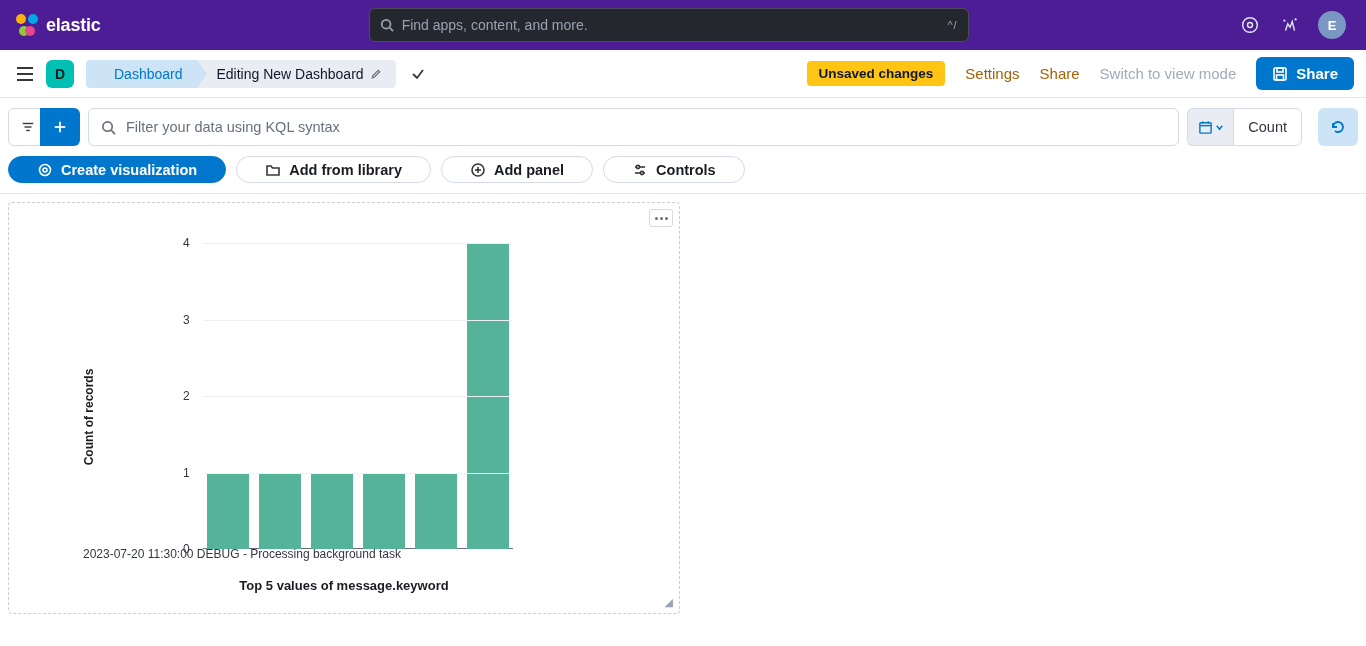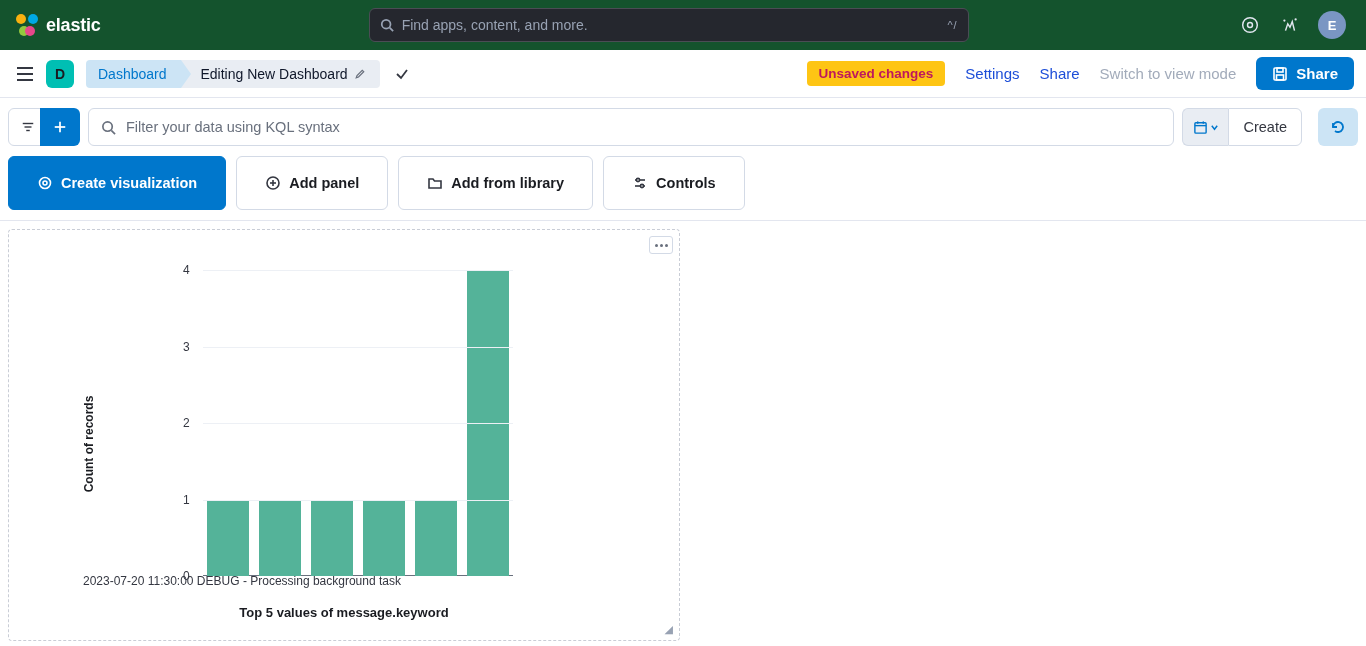--- a/index.html
+++ b/index.html
@@ -1,18 +1,18 @@
 <!DOCTYPE html>
 <html><head>
 <meta charset="utf-8">
 <style>
   * { box-sizing: border-box; margin: 0; padding: 0; }
   html, body { width: 1366px; height: 646px; font-family: -apple-system, BlinkMacSystemFont, "Segoe UI", Helvetica, Arial, sans-serif; background: #fff; color: #1a1c21; }
   
-  .topbar { height: 50px; background: #14532d; display: flex; align-items: center; padding: 0 8px; gap: 8px; }
+  .topbar { height: 50px; background: #4c1d95; display: flex; align-items: center; padding: 0 8px; gap: 8px; }
   .logo-wrap { display: flex; align-items: center; gap: 8px; padding-left: 8px; }
   .logo-cluster { width: 22px; height: 22px; position: relative; }
   .logo-cluster span { position: absolute; border-radius: 50%; }
   .lc1 { width: 10px; height: 10px; background: #f9b110; top: 0; left: 0; }
   .lc2 { width: 10px; height: 10px; background: #00a9e5; top: 0; right: 0; }
   .lc3 { width: 10px; height: 10px; background: #93c83e; bottom: 0; left: 3px; }
   .lc4 { width: 10px; height: 10px; background: #e7478b; bottom: 0; right: 3px; }
   .logo-text { color: #fff; font-weight: 700; font-size: 18px; letter-spacing: -0.2px; }
   .search-wrap { flex: 0 0 auto; margin-left: 260px; width: 600px; }
   .search-box { height: 34px; border: 1px solid #4a4d55; border-radius: 6px; background: #25272e; display: flex; align-items: center; padding: 0 10px; gap: 8px; color: #98a2b3; }
@@ -22,47 +22,47 @@
   .topbar-right { margin-left: auto; display: flex; align-items: center; gap: 16px; padding-right: 12px; }
   .topbar-right .icon-btn { width: 24px; height: 24px; display: flex; align-items: center; justify-content: center; color: #e0e5ee; cursor: pointer; }
   .avatar { width: 28px; height: 28px; border-radius: 50%; background: #7a96c3; color: #fff; display: flex; align-items: center; justify-content: center; font-size: 13px; font-weight: 600; }
 
   
   .crumbbar { height: 48px; border-bottom: 1px solid #e3e6ef; display: flex; align-items: center; padding: 0 12px; gap: 8px; }
   .hamburger { width: 26px; height: 26px; display: flex; align-items: center; justify-content: center; cursor: pointer; }
   .space-badge { width: 28px; height: 28px; border-radius: 6px; background: #00bfb3; color: #1a1c21; font-weight: 700; display: flex; align-items: center; justify-content: center; font-size: 14px; }
   .crumbs { display: flex; align-items: center; margin-left: 4px; }
   .crumb { position: relative; height: 28px; display: flex; align-items: center; padding: 0 14px 0 18px; font-size: 14px; }
-  .crumb-first { background: #cce4f5; color: #07c; border-radius: 4px 0 0 4px; padding-left: 12px; }
+  .crumb-first { background: #cce4f5; color: #07c; border-radius: 4px 0 0 4px; padding-left: 28px; }
   .crumb-first::after { content: ""; position: absolute; right: -10px; top: 0; border-top: 14px solid transparent; border-bottom: 14px solid transparent; border-left: 10px solid #cce4f5; z-index: 2; }
   .crumb-second { background: #e9edf3; color: #0f172a; border-radius: 0 4px 4px 0; padding-left: 20px; }
   .crumb-second .pencil { margin-left: 6px; color: #69707d; }
   .crumb-check { margin-left: 14px; color: #343741; display:flex; align-items:center; }
 
   .crumbbar-right { margin-left: auto; display: flex; align-items: center; gap: 20px; }
-  .unsaved-badge { background: #fec514; color: #be185d; font-size: 13.5px; font-weight: 600; padding: 5px 12px; border-radius: 4px; }
-  .link-btn { color: #1d4ed8; font-size: 15px; font-weight: 500; cursor: pointer; }
+  .unsaved-badge { background: #fec514; color: #0f172a; font-size: 13.5px; font-weight: 600; padding: 5px 12px; border-radius: 4px; }
+  .link-btn { color: #a16207; font-size: 15px; font-weight: 500; cursor: pointer; }
   .link-btn.disabled { color: #a2abba; cursor: default; }
   .save-btn { background: #07c; color: #fff; border-radius: 6px; padding: 8px 16px; display: flex; align-items: center; gap: 8px; font-size: 15px; font-weight: 600; cursor: pointer; }
 
   
   .filterbar { display: flex; padding: 10px 8px; gap: 8px; }
   .filter-btn { width: 40px; height: 38px; border: 1px solid #d3dae6; border-radius: 6px 0 0 6px; background: #fff; display: flex; align-items: center; justify-content: center; cursor: pointer; color: #343741; }
   .add-filter-btn { width: 40px; height: 38px; border-radius: 0 6px 6px 0; background: #07c; color: #fff; display: flex; align-items: center; justify-content: center; cursor: pointer; margin-left: -8px; }
   .kql-box { flex: 1; height: 38px; border: 1px solid #d3dae6; border-radius: 6px; display: flex; align-items: center; padding: 0 12px; gap: 10px; }
   .kql-box input { flex: 1; border: none; outline: none; font-size: 14.5px; }
   .kql-box input::placeholder { color: #69707d; }
   .date-wrap { display: flex; height: 38px; }
   .date-cal { width: 46px; border: 1px solid #d3dae6; border-right: none; background: #e9edf3; border-radius: 6px 0 0 6px; display: flex; align-items: center; justify-content: center; gap: 2px; color: #07c; cursor: pointer; }
   .date-label { border: 1px solid #d3dae6; border-radius: 0 6px 6px 0; padding: 0 14px; display: flex; align-items: center; font-size: 14.5px; color: #343741; background:#fff; }
   .refresh-btn { width: 40px; height: 38px; margin-left: 8px; background: #cce4f5; border-radius: 6px; display: flex; align-items: center; justify-content: center; color: #07c; cursor: pointer; }
 
   
   .toolbar { display: flex; align-items: center; padding: 0 8px 10px 8px; gap: 10px; border-bottom: 1px solid #e3e6ef; }
-  .t-btn { height: 54px; border: 1px solid #d3dae6; border-radius: 6px; background: #fff; display: flex; align-items: center; padding: 0 28px; gap: 8px; font-size: 14.5px; font-weight: 600; color: #1a1c21; cursor: pointer; }
+  .t-btn { height: 27px; border: 1px solid #d3dae6; border-radius: 16px; background: #fff; display: flex; align-items: center; padding: 0 28px; gap: 8px; font-size: 14.5px; font-weight: 600; color: #1a1c21; cursor: pointer; }
   .t-btn.primary { background: #07c; color: #fff; border-color: #07c; }
   .t-btn .ico { display: flex; }
 
   
   .canvas { padding: 8px; }
   .panel { width: 672px; height: 412px; border: 1px dashed #c9cdd6; border-radius: 4px; background: #fff; position: relative; padding: 10px 14px 12px 14px; }
   .panel-title { font-size: 13.5px; font-weight: 700; color: #1a1c21; }
   .panel-menu { position: absolute; top: 6px; right: 6px; width: 24px; height: 18px; border: 1px solid #d3dae6; border-radius: 3px; background: #fff; display: flex; align-items: center; justify-content: center; gap: 2px; cursor: pointer; }
   .panel-menu span { width: 3px; height: 3px; background: #69707d; border-radius: 50%; }
   .resize-handle { position: absolute; bottom: 4px; right: 6px; font-size: 11px; color: #98a2b3; cursor: nwse-resize; }
@@ -191,21 +191,21 @@
       <svg width="15" height="15" viewBox="0 0 16 16" fill="none" stroke="#07c" stroke-width="1.5">
           <rect x="2" y="3" width="12" height="11" rx="1"></rect>
           <line x1="2" y1="6" x2="14" y2="6"></line>
           <line x1="5" y1="1.5" x2="5" y2="4"></line>
           <line x1="11" y1="1.5" x2="11" y2="4"></line>
         </svg>
       <svg width="9" height="9" viewBox="0 0 10 10" fill="none" stroke="#07c" stroke-width="1.6">
           <polyline points="2,3 5,7 8,3"></polyline>
         </svg>
     </div>
-    <div class="date-label">Create</div>
+    <div class="date-label">Count</div>
   </div>
   <div class="refresh-btn">
     <svg width="16" height="16" viewBox="0 0 16 16" fill="none" stroke="#07c" stroke-width="1.8">
         <path d="M3 8a5 5 0 1 1 2 4"></path>
         <polyline points="3,4 3,8 7,8"></polyline>
       </svg>
   </div>
 </div>
 
 <div class="toolbar">
@@ -214,34 +214,34 @@
       <svg width="16" height="16" viewBox="0 0 16 16" fill="none" stroke="#fff" stroke-width="1.6">
           <circle cx="8" cy="8" r="5.5"></circle>
           <circle cx="8" cy="8" r="2"></circle>
         </svg>
     </span>
     <span>Create visualization</span>
   </div>
   <div class="t-btn">
     <span class="ico">
       <svg width="16" height="16" viewBox="0 0 16 16" fill="none" stroke="#343741" stroke-width="1.6">
+          <path d="M2 4h4l1.5 2H14v7H2z"></path>
+        </svg>
+    </span>
+    <span>Add from library</span>
+  </div>
+  <div class="t-btn">
+    <span class="ico">
+      <svg width="16" height="16" viewBox="0 0 16 16" fill="none" stroke="#343741" stroke-width="1.6">
           <circle cx="8" cy="8" r="6"></circle>
           <line x1="8" y1="5" x2="8" y2="11"></line>
           <line x1="5" y1="8" x2="11" y2="8"></line>
         </svg>
     </span>
     <span>Add panel</span>
-  </div>
-  <div class="t-btn">
-    <span class="ico">
-      <svg width="16" height="16" viewBox="0 0 16 16" fill="none" stroke="#343741" stroke-width="1.6">
-          <path d="M2 4h4l1.5 2H14v7H2z"></path>
-        </svg>
-    </span>
-    <span>Add from library</span>
   </div>
   <div class="t-btn">
     <span class="ico">
       <svg width="16" height="16" viewBox="0 0 16 16" fill="none" stroke="#343741" stroke-width="1.6">
           <line x1="3" y1="5" x2="13" y2="5"></line>
           <circle cx="6" cy="5" r="1.6" fill="#fff"></circle>
           <line x1="3" y1="11" x2="13" y2="11"></line>
           <circle cx="10" cy="11" r="1.6" fill="#fff"></circle>
         </svg>
     </span>

